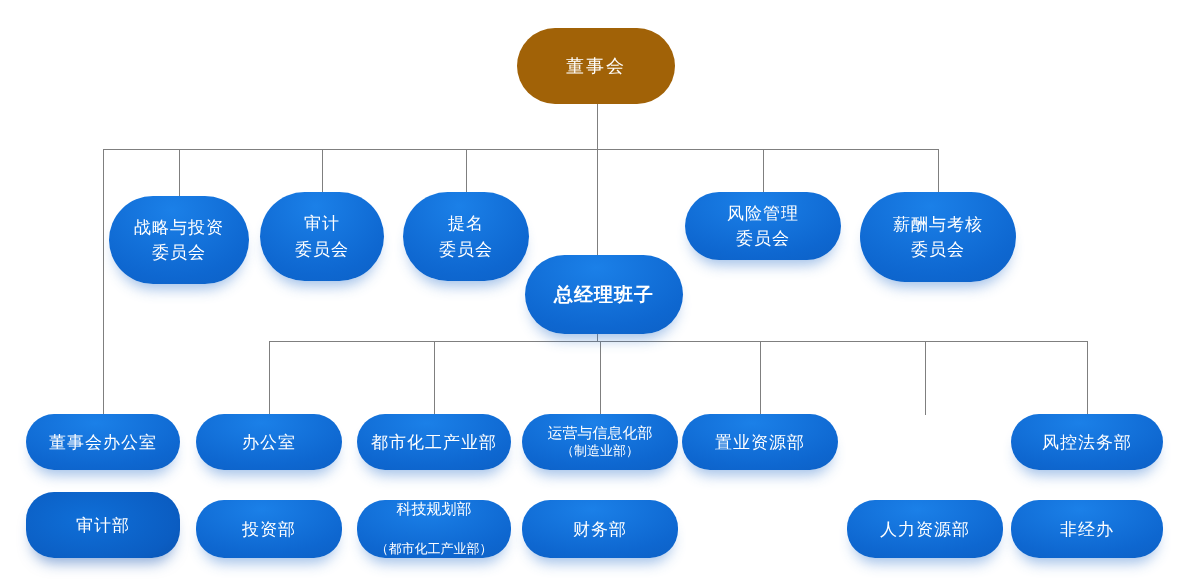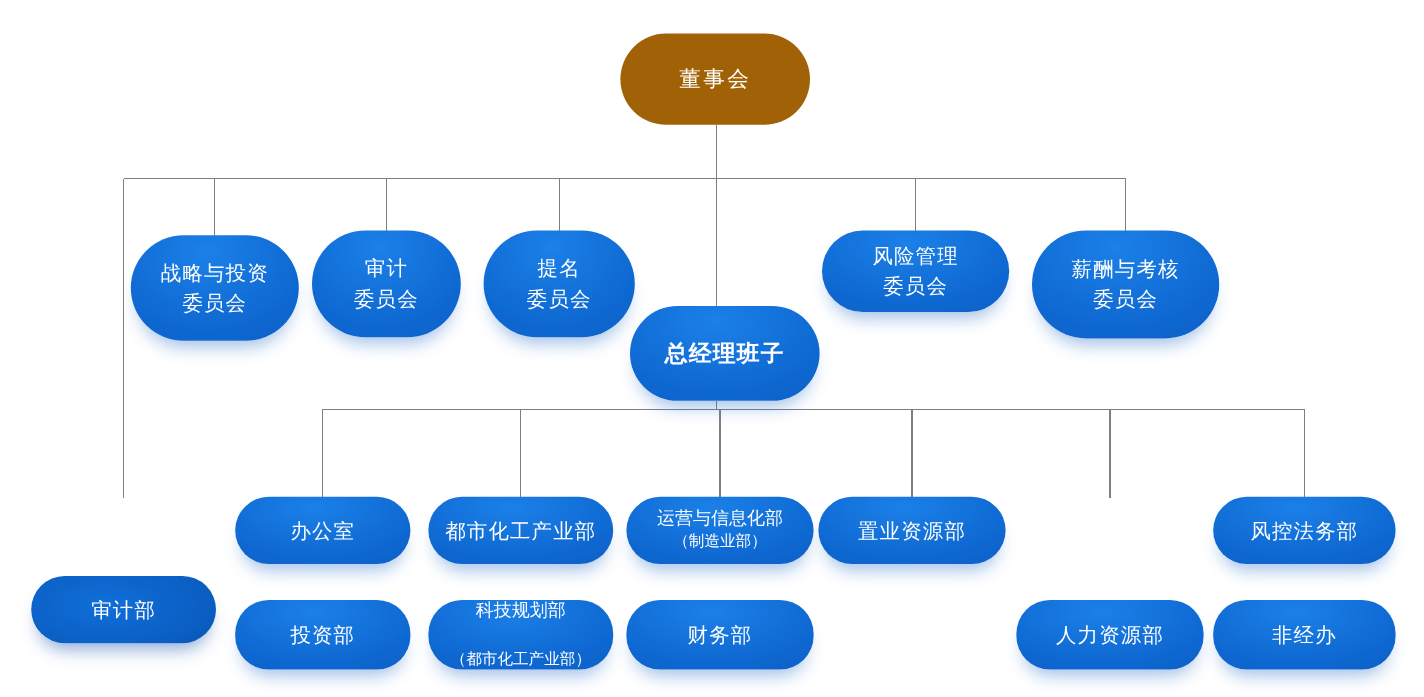--- a/index.html
+++ b/index.html
@@ -77,38 +77,41 @@
   </div>
   <div class="node committee" style="left:860px;top:192px;width:156px;height:90px;">
     <span>薪酬与考核</span>
     <span>委员会</span>
   </div>
 
   <div class="node gm" style="left:525px;top:255px;width:158px;height:79px;">
     <span>总经理班子</span>
   </div>
 
+  <div class="node dept" style="left:26px;top:414px;width:154px;height:56px;">
+    <span>董事会办公室</span>
+  </div>
   <div class="node dept" style="left:196px;top:414px;width:146px;height:56px;">
     <span>办公室</span>
   </div>
   <div class="node dept" style="left:357px;top:414px;width:154px;height:56px;">
     <span>都市化工产业部</span>
   </div>
   <div class="node dept" style="left:682px;top:414px;width:156px;height:56px;">
     <span>置业资源部</span>
   </div>
   <div class="node dept" style="left:522px;top:414px;width:156px;height:56px;">
     <span class="main2">运营与信息化部</span>
     <span class="sub">（制造业部）</span>
   </div>
   <div class="node dept" style="left:1011px;top:414px;width:152px;height:56px;">
     <span>风控法务部</span>
   </div>
 
-  <div class="node dept special" style="left:26px;top:480px;width:154px;height:56px;">
+  <div class="node dept special" style="left:26px;top:492px;width:154px;height:66px;">
     <span>审计部</span>
   </div>
   <div class="node dept" style="left:196px;top:500px;width:146px;height:58px;">
     <span>投资部</span>
   </div>
   <div class="node dept" style="left:357px;top:500px;width:154px;height:58px;gap:22px;">
     <span class="main2">科技规划部</span>
     <span class="sub">（都市化工产业部）</span>
   </div>
   <div class="node dept" style="left:522px;top:500px;width:156px;height:58px;">

